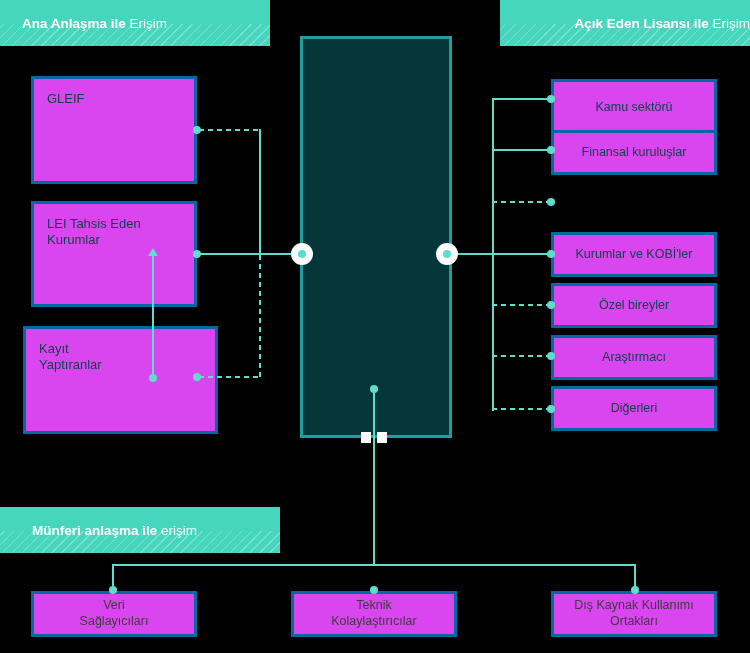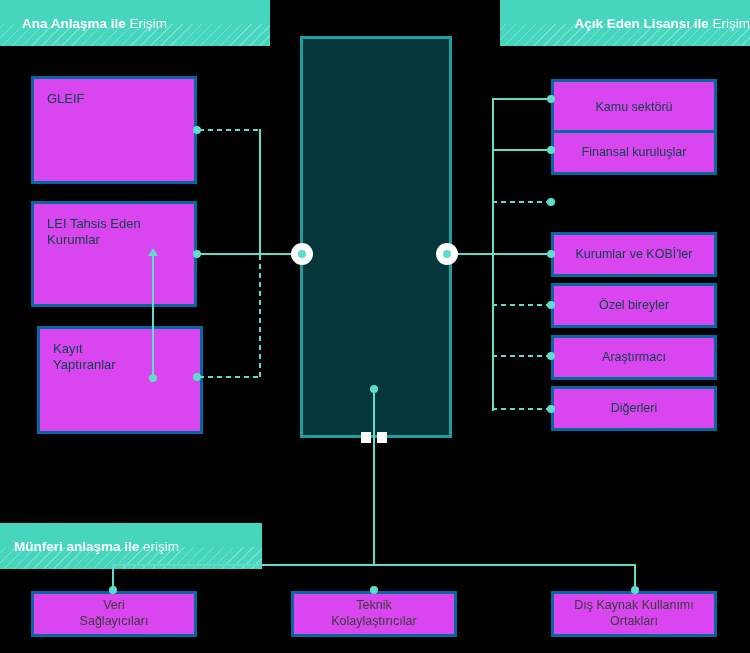--- a/index.html
+++ b/index.html
@@ -21,21 +21,21 @@
     background-image:repeating-linear-gradient(
       -45deg, rgba(255,255,255,.28) 0 1px, rgba(255,255,255,0) 1px 7px);
     pointer-events:none;
   }
   .banner .btxt{position:relative;font-size:13.5px;color:#ffffff;white-space:nowrap;}
   .banner .btxt b{font-weight:700;text-align:center;}
   .banner .btxt span{font-weight:400;opacity:.95;}
 
   #banner-main{left:0;top:0;width:248px;padding-left:22px;}
   #banner-open{left:500px;top:0;width:250px;justify-content:flex-end;padding-right:22px;}
-  #banner-bilateral{left:0;top:523px;width:248px;padding-left:14px;}
+  #banner-bilateral{left:0;top:507px;width:248px;padding-left:32px;}
 
   
   .card{
     position:absolute;background:#d946ef;border:3px solid #0369a1;
     box-sizing:border-box;
   }
   .card .label{
     position:absolute;color:#10424a;line-height:1.25;white-space:pre-line;
   }
   .card.left .label{left:13px;top:12px;font-size:13px;text-align:left;}
@@ -106,21 +106,21 @@
 
   <div class="card left" style="left:31px;top:76px;width:166px;height:108px;">
     <div class="label">GLEIF</div>
   </div>
 
   <div class="card left" style="left:31px;top:201px;width:166px;height:106px;">
     <div class="label">LEI Tahsis Eden
 Kurumlar</div>
   </div>
 
-  <div class="card left" style="left:37px;top:326px;width:166px;height:108px;">
+  <div class="card left" style="left:23px;top:326px;width:195px;height:108px;">
     <div class="label">Kayıt
 Yaptıranlar</div>
   </div>
 
   <div id="center-panel">
     <span></span>
   </div>
 
   <div class="card right" style="left:551px;top:79px;width:166px;height:57px;">
     <div class="label">Kamu sektörü</div>

